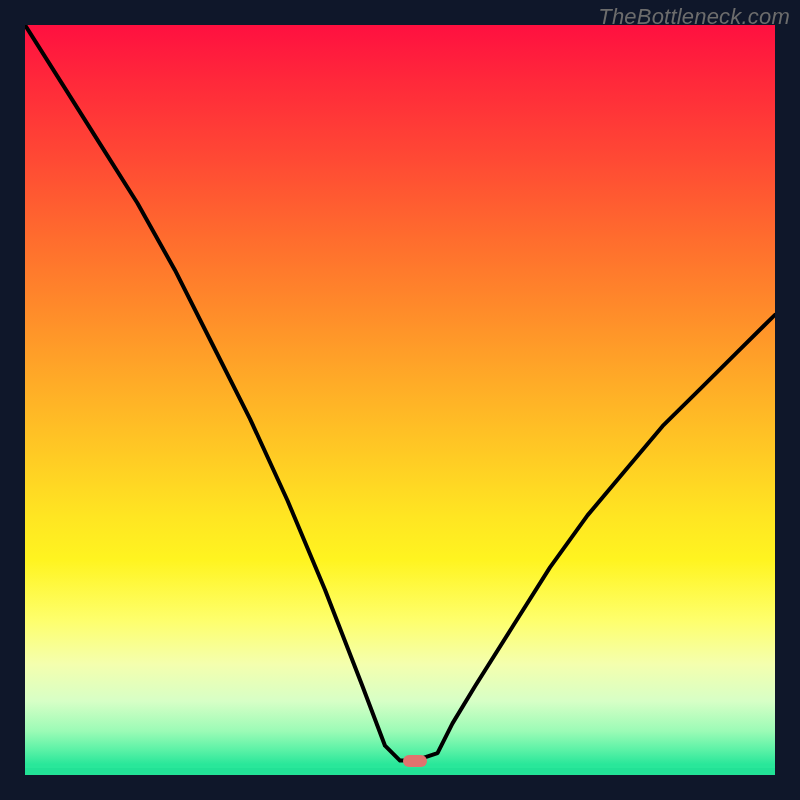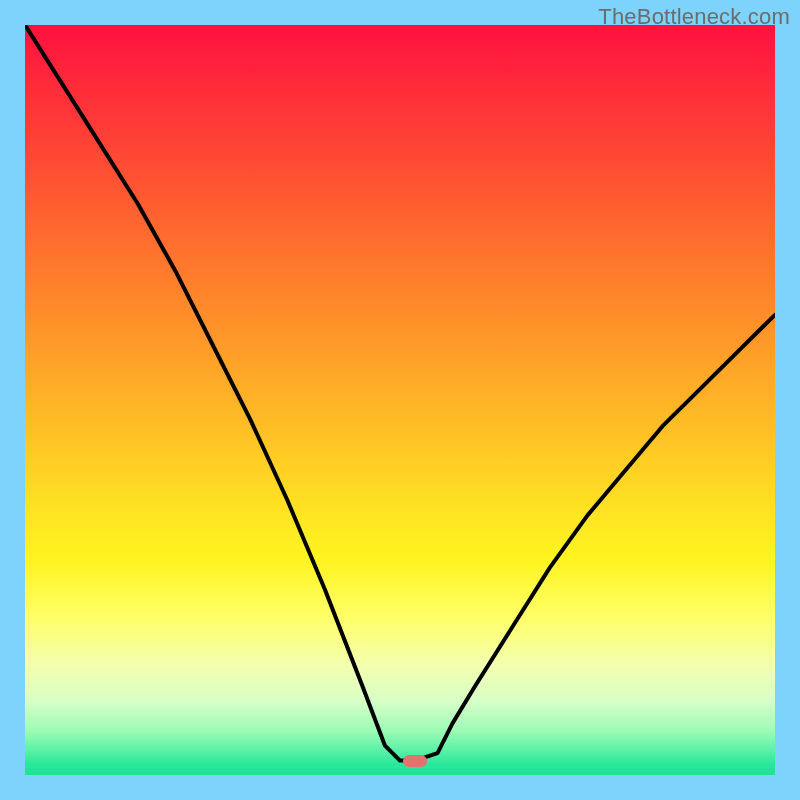--- a/index.html
+++ b/index.html
@@ -8,21 +8,22 @@
     width: 800px;
     height: 800px;
     background: #000;
     overflow: hidden;
     font-family: Arial, Helvetica, sans-serif;
   }
   .frame {
     position: relative;
     width: 800px;
     height: 800px;
-    background: #7dd3fc;
+    background: #0f172a;
+    font-style: italic;
   }
   .watermark {
     position: absolute;
     top: 4px;
     right: 10px;
     color: #6c6c6c;
     font-size: 22px;
     font-weight: 500;
     letter-spacing: 0.2px;
     z-index: 5;

